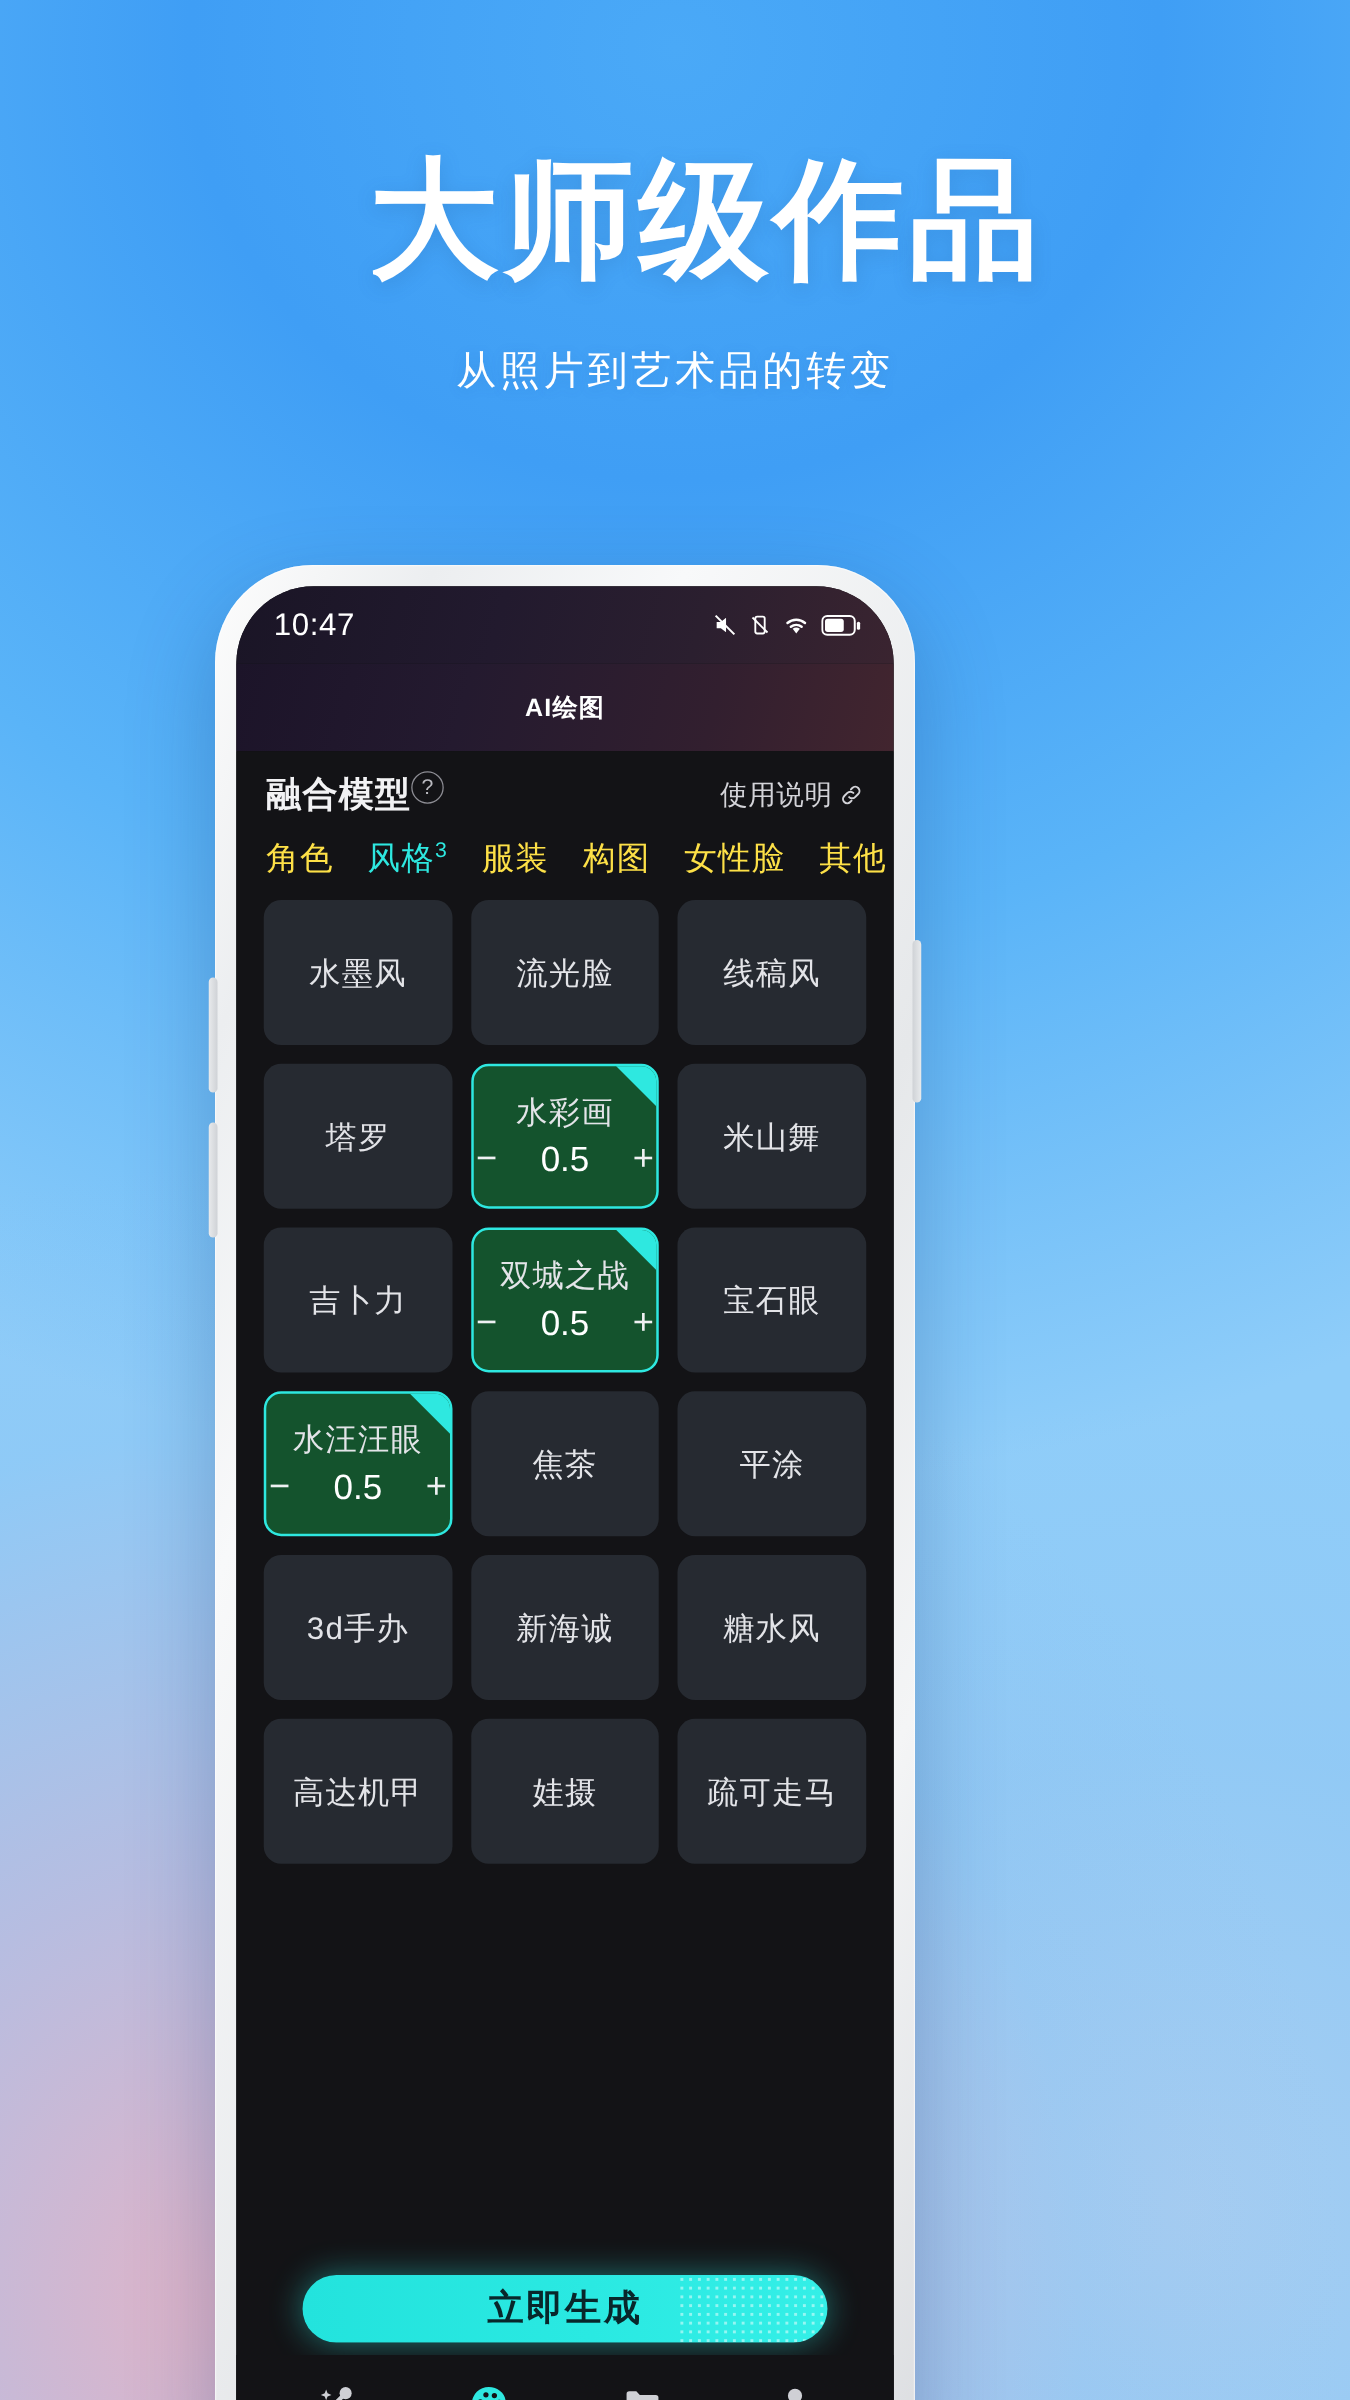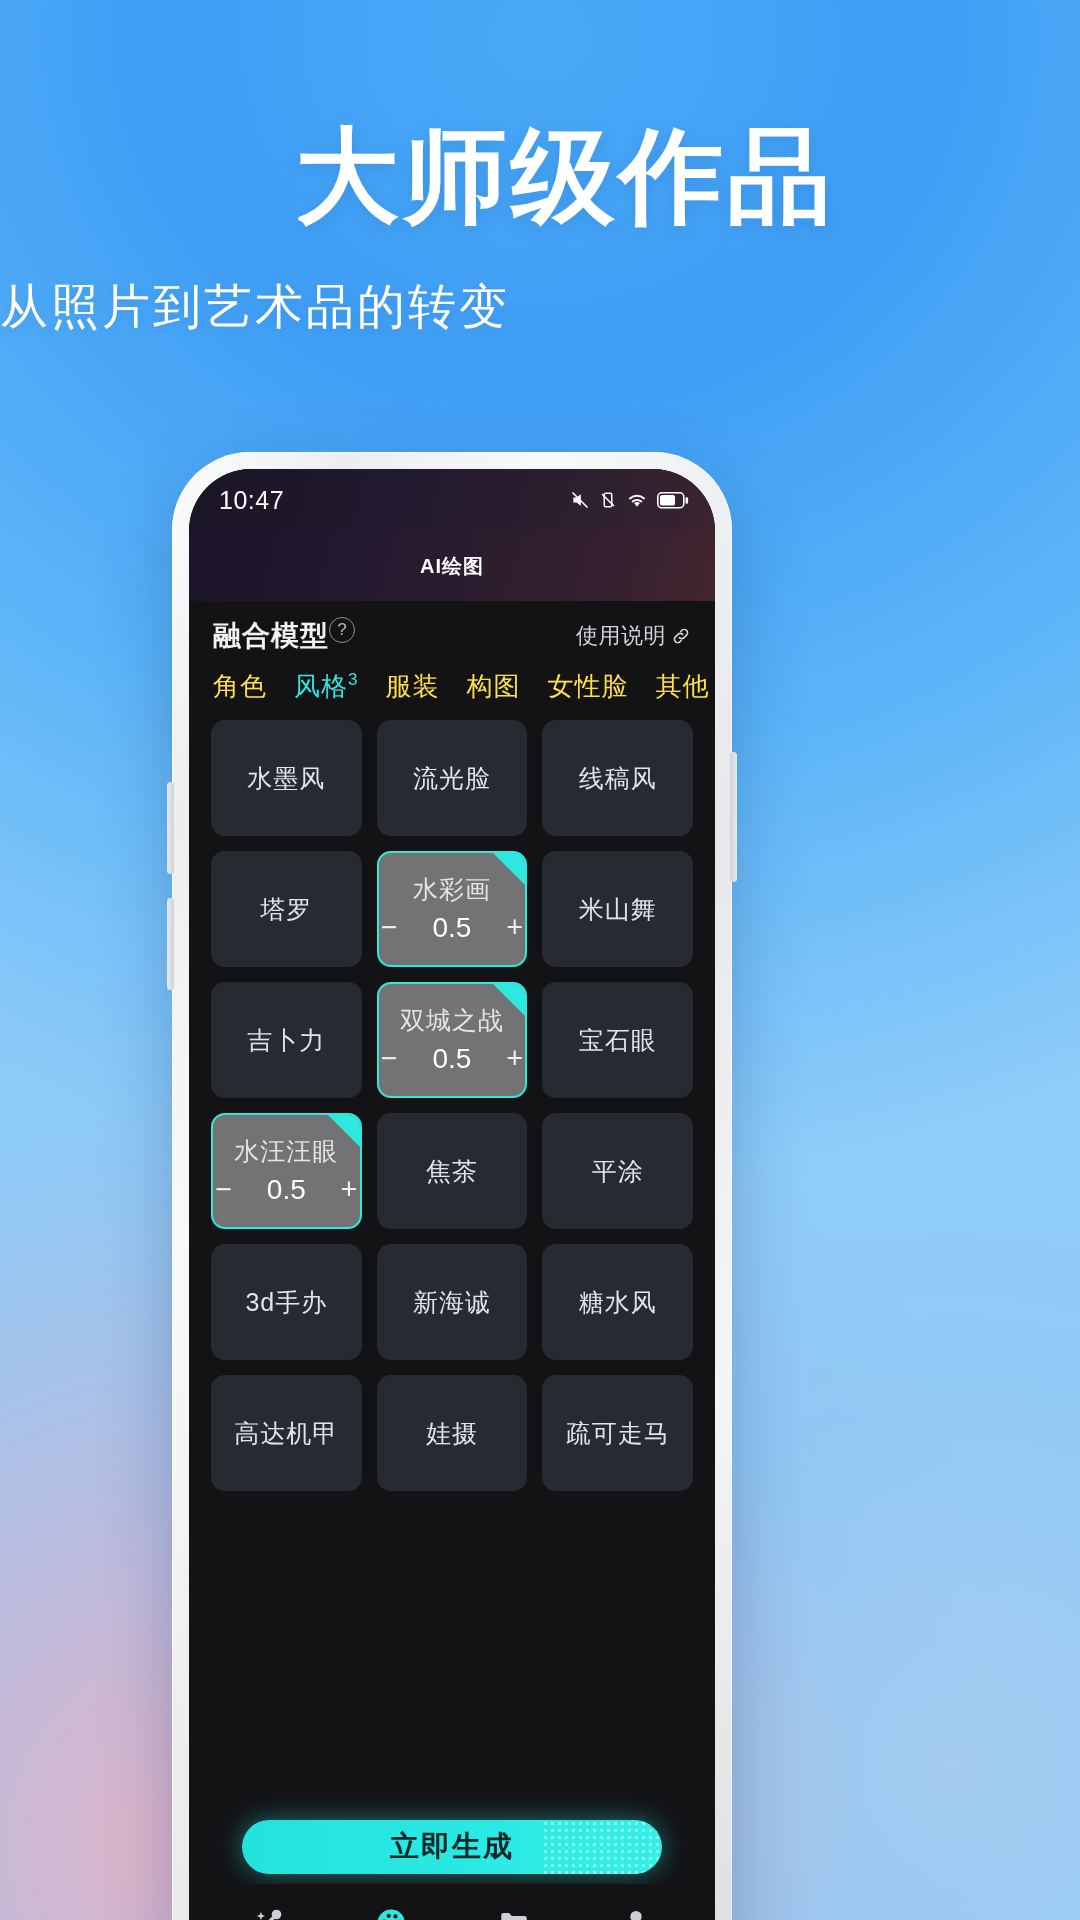--- a/index.html
+++ b/index.html
@@ -21,22 +21,22 @@
 
   
   #headline{
     position:absolute;top:122px;left:0;width:1080px;text-align:center;
     color:#ffffff;font-size:104px;line-height:1.04;font-weight:700;
     letter-spacing:4px;
     text-shadow:0 4px 16px rgba(30,90,160,0.22);
     margin-left:25px;
   }
   #subhead{
-    position:absolute;top:275px;left:0;width:1080px;
-    color:#ffffff;font-size:48px;font-weight:400;letter-spacing:3px;
+    position:absolute;top:275px;left:0;width:1080px;text-align:center;
+    color:#ffffff;font-size:32px;font-weight:400;letter-spacing:3px;
     text-shadow:0 2px 10px rgba(30,90,160,0.18);
   }
 
   
   #phone{
     position:absolute;left:172px;top:452px;width:560px;height:1510px;
     border-radius:78px 78px 0 0;
     background:linear-gradient(115deg,#fdfdfd 0%,#eceef0 14%,#f8f9fa 30%,#e6e8ea 58%,#f4f5f6 78%,#dcdee1 100%);
     box-shadow:0 26px 70px rgba(20,60,120,0.30), 0 0 0 1px rgba(255,255,255,0.5) inset;
     padding:17px 17px 0 17px;
@@ -107,21 +107,21 @@
     gap:15px;padding:4px 22px 0 22px;
   }
   .card{
     position:relative;height:116px;border-radius:14px;
     background:#262a31;
     display:flex;flex-direction:column;align-items:center;justify-content:center;
     overflow:hidden;box-sizing:border-box;
   }
   .card .label{color:#e3e4e8;font-size:25px;letter-spacing:1px;}
   .card.selected{
-    background:#737373;border:2px solid #2ee8e0;
+    background:#14532d;border:2px solid #2ee8e0;
   }
   .card.selected .label{margin-top:-2px;}
   .corner{
     position:absolute;top:-1px;right:-1px;width:0;height:0;
     border-top:34px solid #2ee8e0;border-left:34px solid transparent;
   }
   .stepper{
     display:flex;align-items:center;justify-content:center;gap:26px;
     margin-top:6px;width:100%;
   }

